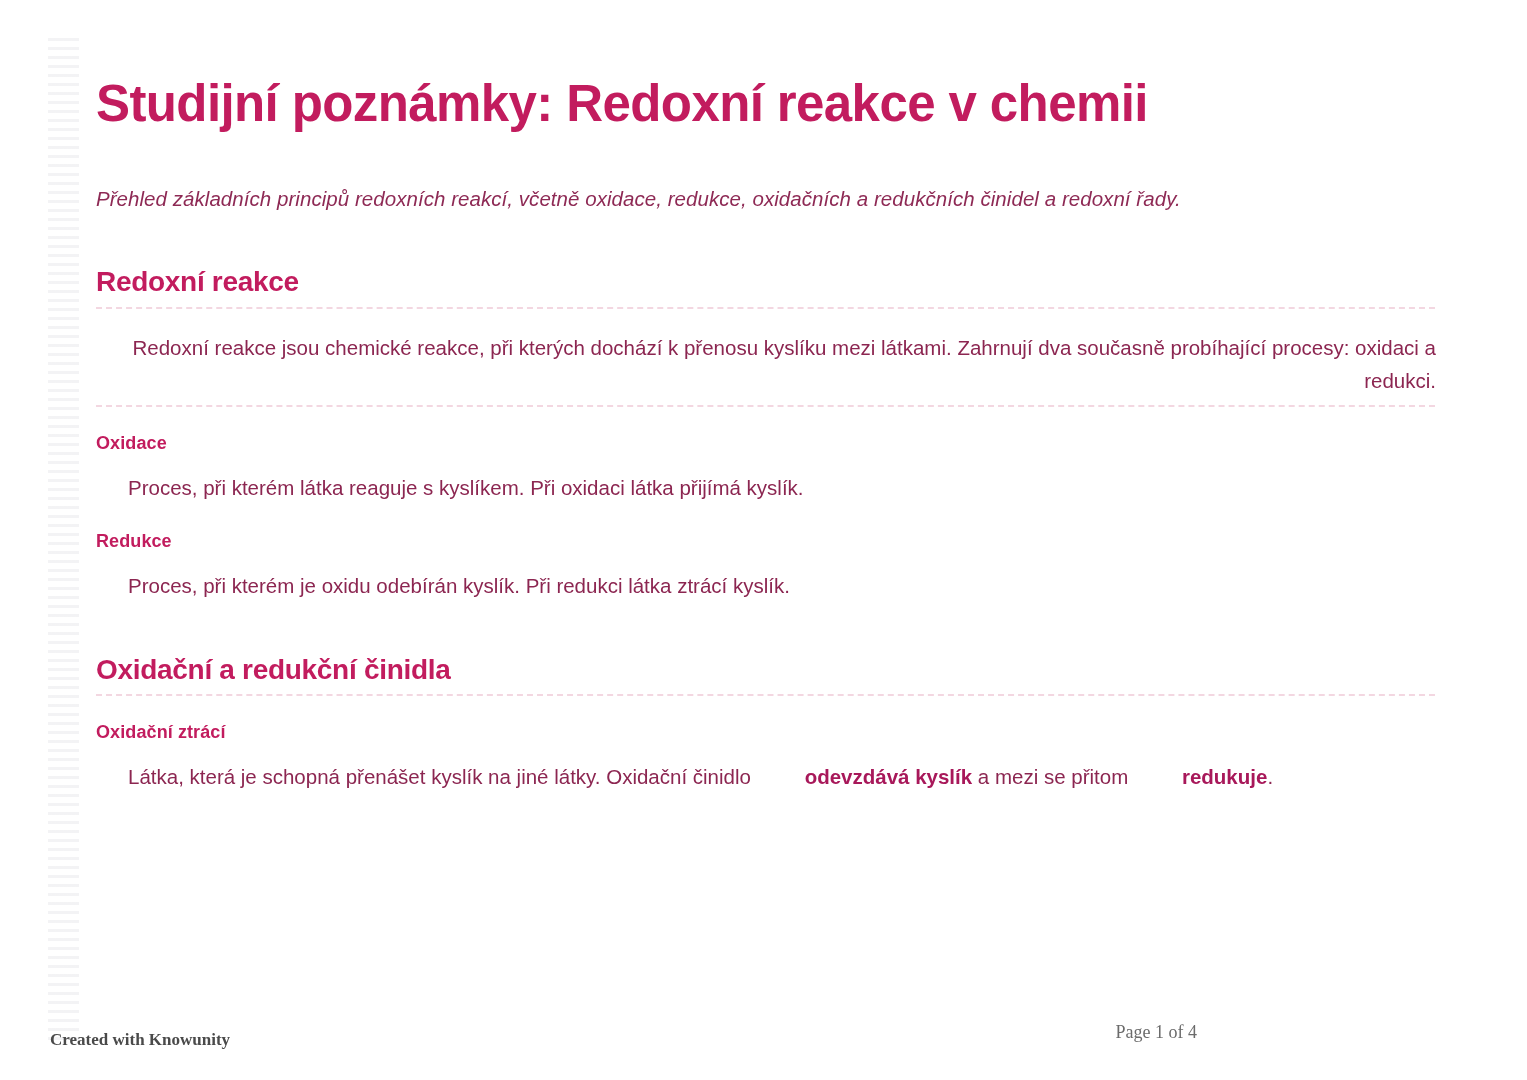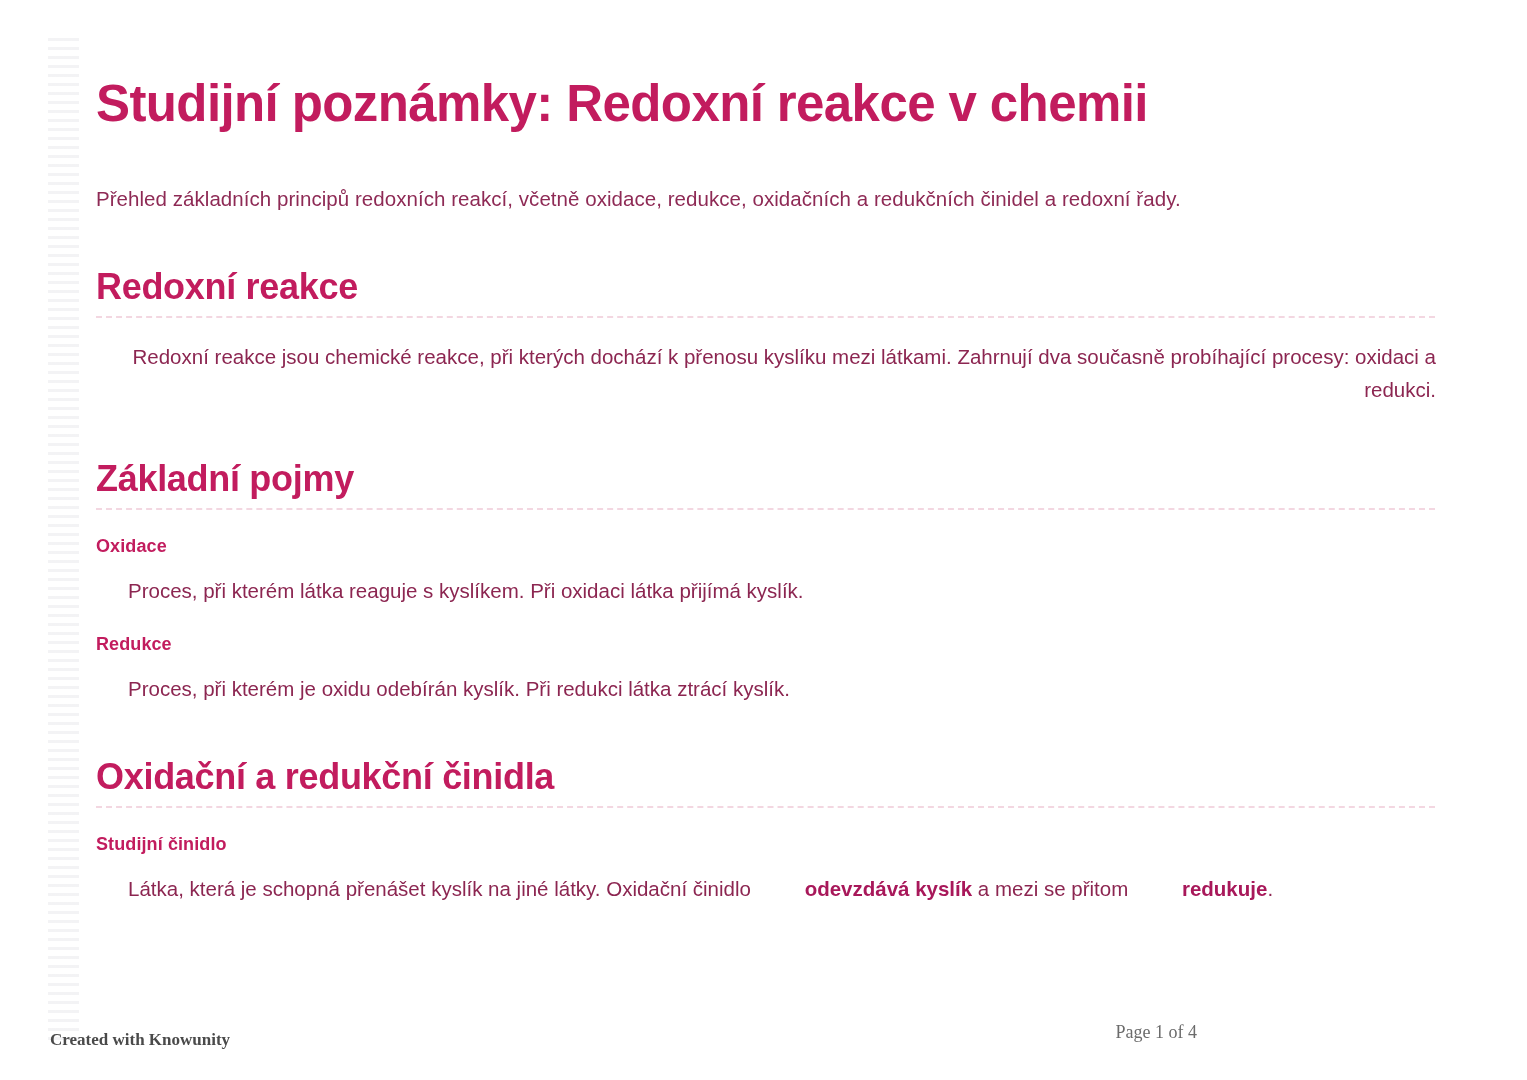--- a/index.html
+++ b/index.html
@@ -50,32 +50,33 @@
     letter-spacing: -0.6px;
     color: #c2185b;
     color: #c21c5e;
   }
 
   .doc-subtitle {
     margin: 0;
     padding-top: 50px;
     font-size: 20.5px;
     line-height: 1.5;
+    font-style: italic;
     color: #8e2a55;
     letter-spacing: 0.05px;
   }
 
   .section {
     margin: 0;
   }
 
   .section-heading {
     margin: 0;
     padding-top: 50px;
-    font-size: 36px;
+    font-size: 28px;
     line-height: 1.2;
     font-weight: 800;
     letter-spacing: -0.3px;
     color: #c21c5e;
   }
 
   .section-rule {
     margin-top: 8px;
     width: 1339px;
     height: 0;
@@ -156,35 +157,34 @@
 
     <p class="doc-subtitle">Přehled základních principů redoxních reakcí, včetně oxidace, redukce, oxidačních a redukčních činidel a redoxní řady.</p>
 
     <section class="section">
       <h2 class="section-heading">Redoxní reakce</h2>
       <div class="section-rule"></div>
       <p class="para">Redoxní reakce jsou chemické reakce, při kterých dochází k přenosu kyslíku mezi látkami. Zahrnují dva současně probíhající procesy: oxidaci a redukci.</p>
     </section>
 
     <section class="section">
-      <h2 class="section-heading">Základní pojmy</h2>
       <div class="section-rule"></div>
 
       <h3 class="term">Oxidace</h3>
       <p class="definition">Proces, při kterém látka reaguje s kyslíkem. Při oxidaci látka přijímá kyslík.</p>
 
       <h3 class="term">Redukce</h3>
       <p class="definition">Proces, při kterém je oxidu odebírán kyslík. Při redukci látka ztrácí kyslík.</p>
     </section>
 
     <section class="section">
       <h2 class="section-heading">Oxidační a redukční činidla</h2>
       <div class="section-rule"></div>
 
-      <h3 class="term">Studijní činidlo</h3>
+      <h3 class="term">Oxidační ztrácí</h3>
       <p class="definition"><span>Látka, která je schopná přenášet kyslík na jiné látky. Oxidační činidlo </span><b>odevzdává kyslík</b><span> a mezi se přitom </span><b>redukuje</b><span>.</span></p>
     </section>
 
   </div>
 
   <div class="footer">
     <div class="footer-left">Created with Knowunity</div>
     <div class="footer-right">Page 1 of 4</div>
   </div>
 

